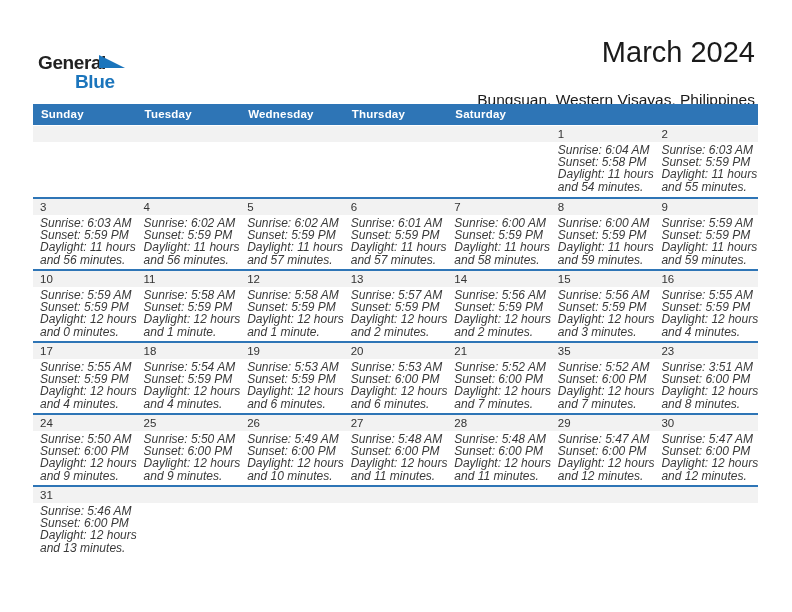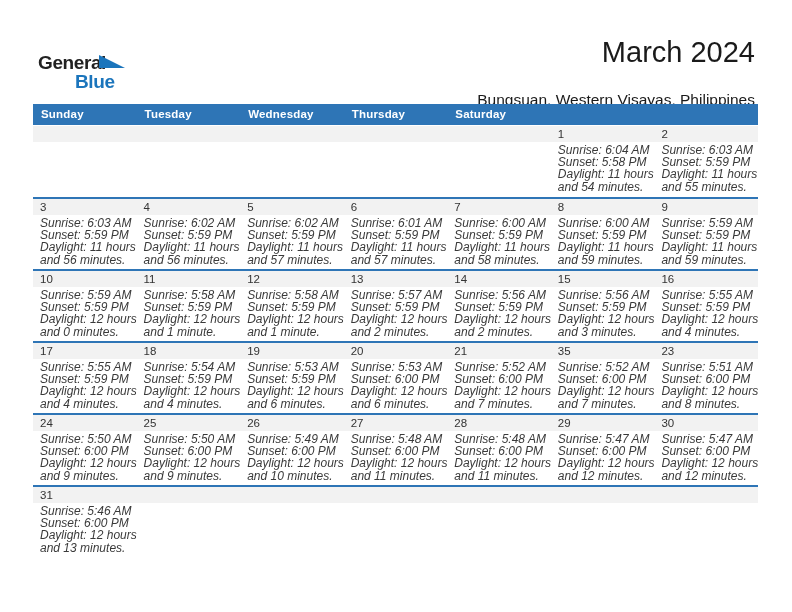--- a/index.html
+++ b/index.html
@@ -279,21 +279,21 @@
             <div class="info">
               <div>Sunrise: 5:52 AM</div>
               <div>Sunset: 6:00 PM</div>
               <div>Daylight: 12 hours</div>
               <div>and 7 minutes.</div>
             </div>
           </div>
           <div class="cell">
             <div class="num">23</div>
             <div class="info">
-              <div>Sunrise: 5:51 AM</div>
+              <div>Sunrise: 3:51 AM</div>
               <div>Sunset: 6:00 PM</div>
               <div>Daylight: 12 hours</div>
               <div>and 8 minutes.</div>
             </div>
           </div>
         </div>
         <div class="week">
           <div class="cell">
             <div class="num">24</div>
             <div class="info">

